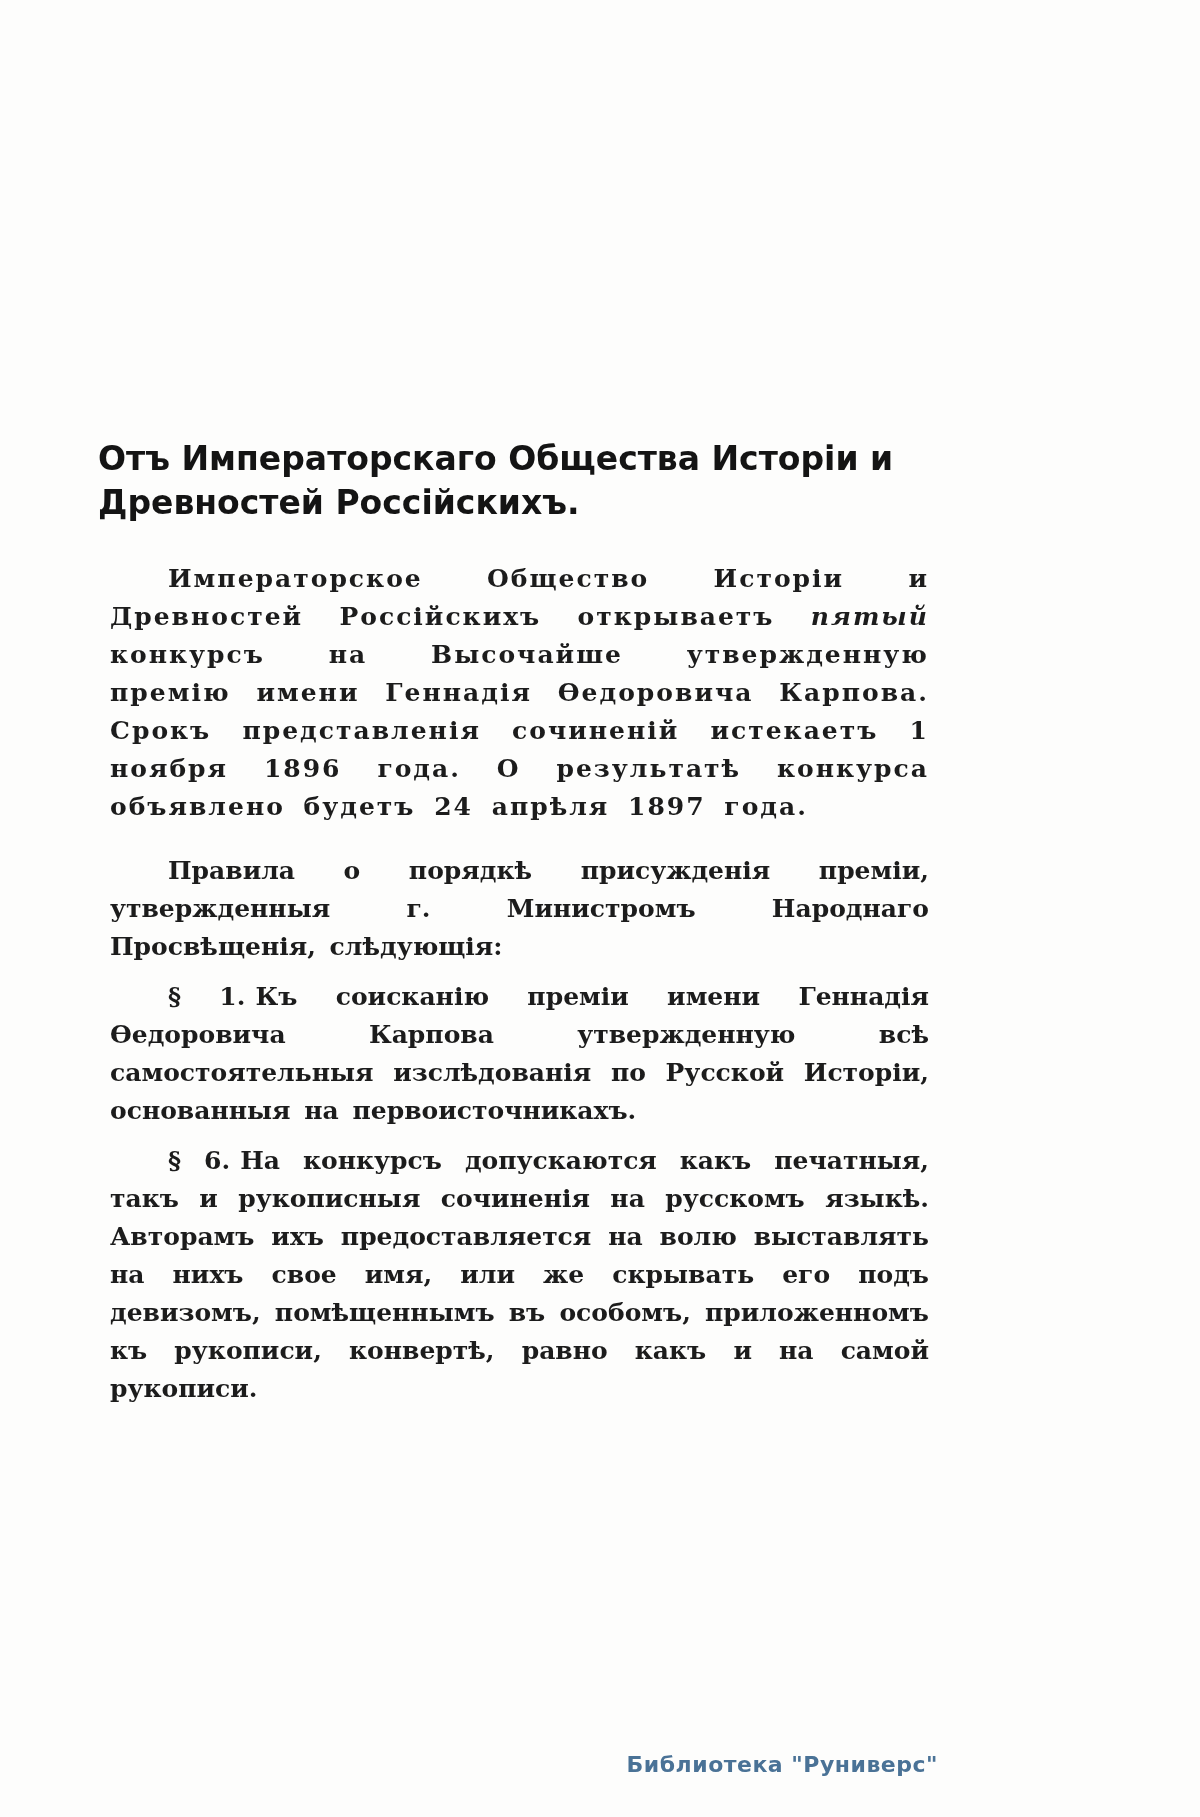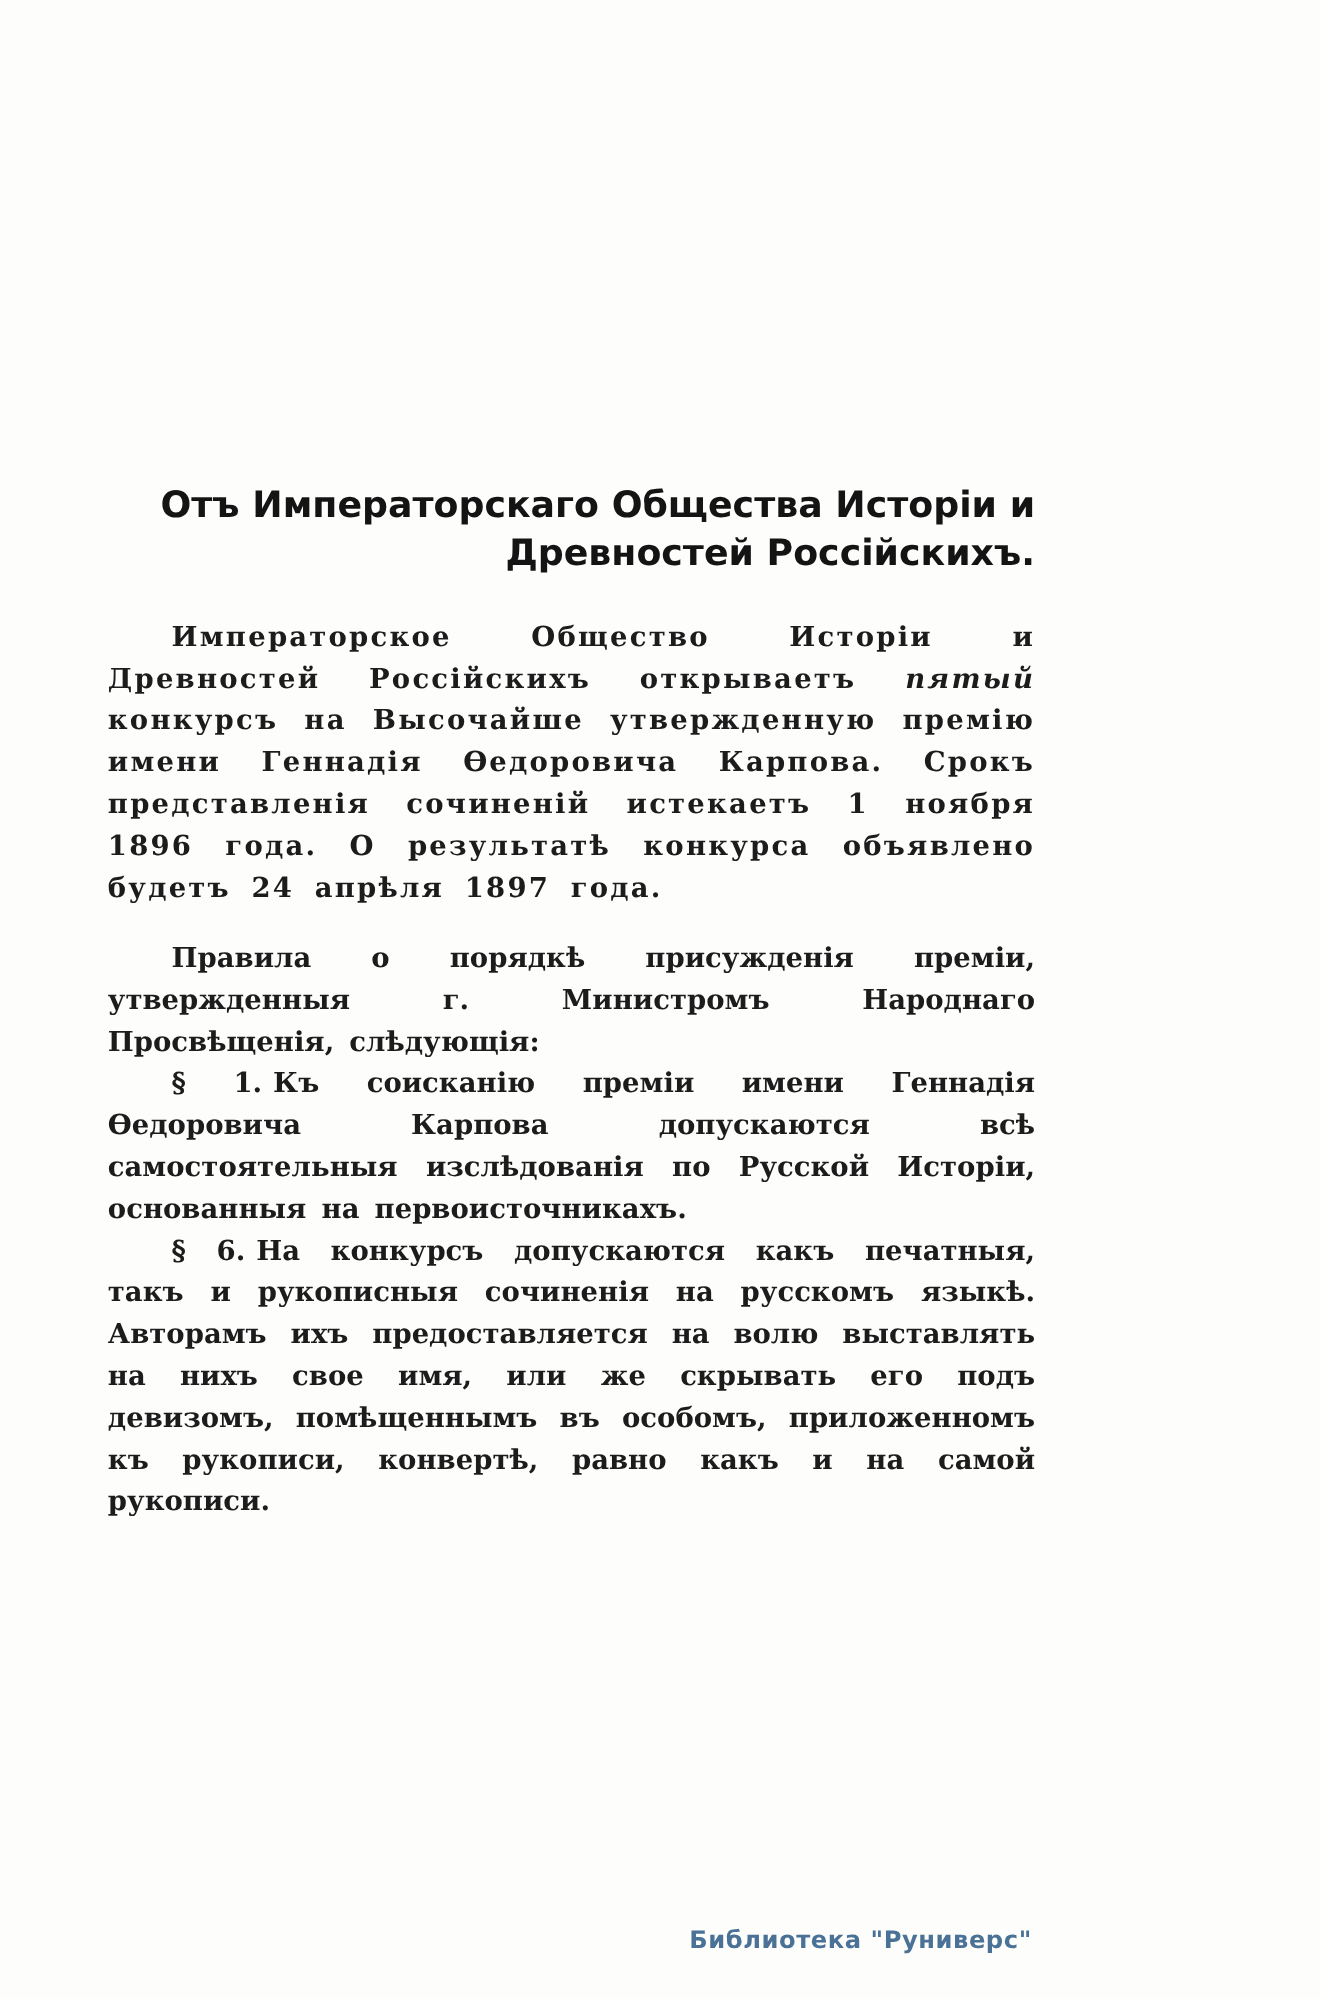--- a/index.html
+++ b/index.html
@@ -19,30 +19,30 @@
     position: absolute;
     left: 98px;
     top: 437px;
     width: 843px;
   }
   .doc-heading {
     font-family: "DejaVu Sans", sans-serif;
     font-weight: bold;
     font-size: 33px;
     line-height: 1.32;
-    text-align: right;
+    text-align: left;
     margin: 0 0 36px 0;
     color: #141414;
   }
   .body-text p {
     font-size: 25px;
     line-height: 38px;
     font-weight: bold;
     text-align: justify;
-    margin: 0;
+    margin: 12px;
     text-indent: 58px;
     word-spacing: 5px;
   }
   p.intro {
     letter-spacing: 2px;
     word-spacing: 8px;
     margin-bottom: 26px;
   }
   p.rules-intro {
     margin-bottom: 0;
@@ -71,21 +71,21 @@
 <div class="scan-page">
 
   <h1 class="doc-heading">Отъ Императорскаго Общества Исторіи и Древностей Россійскихъ.</h1>
 
   <div class="body-text">
 
     <p class="intro"><span>Императорское Общество Исторіи и Древностей Россійскихъ открываетъ </span><em class="italic-word">пятый</em><span> конкурсъ на Высочайше утвержденную премію имени Геннадія Ѳедоровича Карпова. Срокъ представленія сочиненій истекаетъ 1 ноября 1896 года. О результатѣ конкурса объявлено будетъ 24 апрѣля 1897 года.</span></p>
 
     <p class="rules-intro">Правила о порядкѣ присужденія преміи, утвержденныя г. Министромъ Народнаго Просвѣщенія, слѣдующія:</p>
 
-    <p class="rule"><span class="rule-num">§ 1.</span><span>Къ соисканію преміи имени Геннадія Ѳедоровича Карпова допускаются всѣ самостоятельныя изслѣдованія по Русской Исторіи, основанныя на первоисточникахъ.</span></p>
+    <p class="rule"><span class="rule-num">§ 1.</span><span>Къ соисканію преміи имени Геннадія Ѳедоровича Карпова утвержденную всѣ самостоятельныя изслѣдованія по Русской Исторіи, основанныя на первоисточникахъ.</span></p>
 
 
 
 
 
     <p class="rule"><span class="rule-num">§ 6.</span><span>На конкурсъ допускаются какъ печатныя, такъ и рукописныя сочиненія на русскомъ языкѣ. Авторамъ ихъ предоставляется на волю выставлять на нихъ свое имя, или же скрывать его подъ девизомъ, помѣщеннымъ въ особомъ, приложенномъ къ рукописи, конвертѣ, равно какъ и на самой рукописи.</span></p>
 
   </div>
 </div>
 

